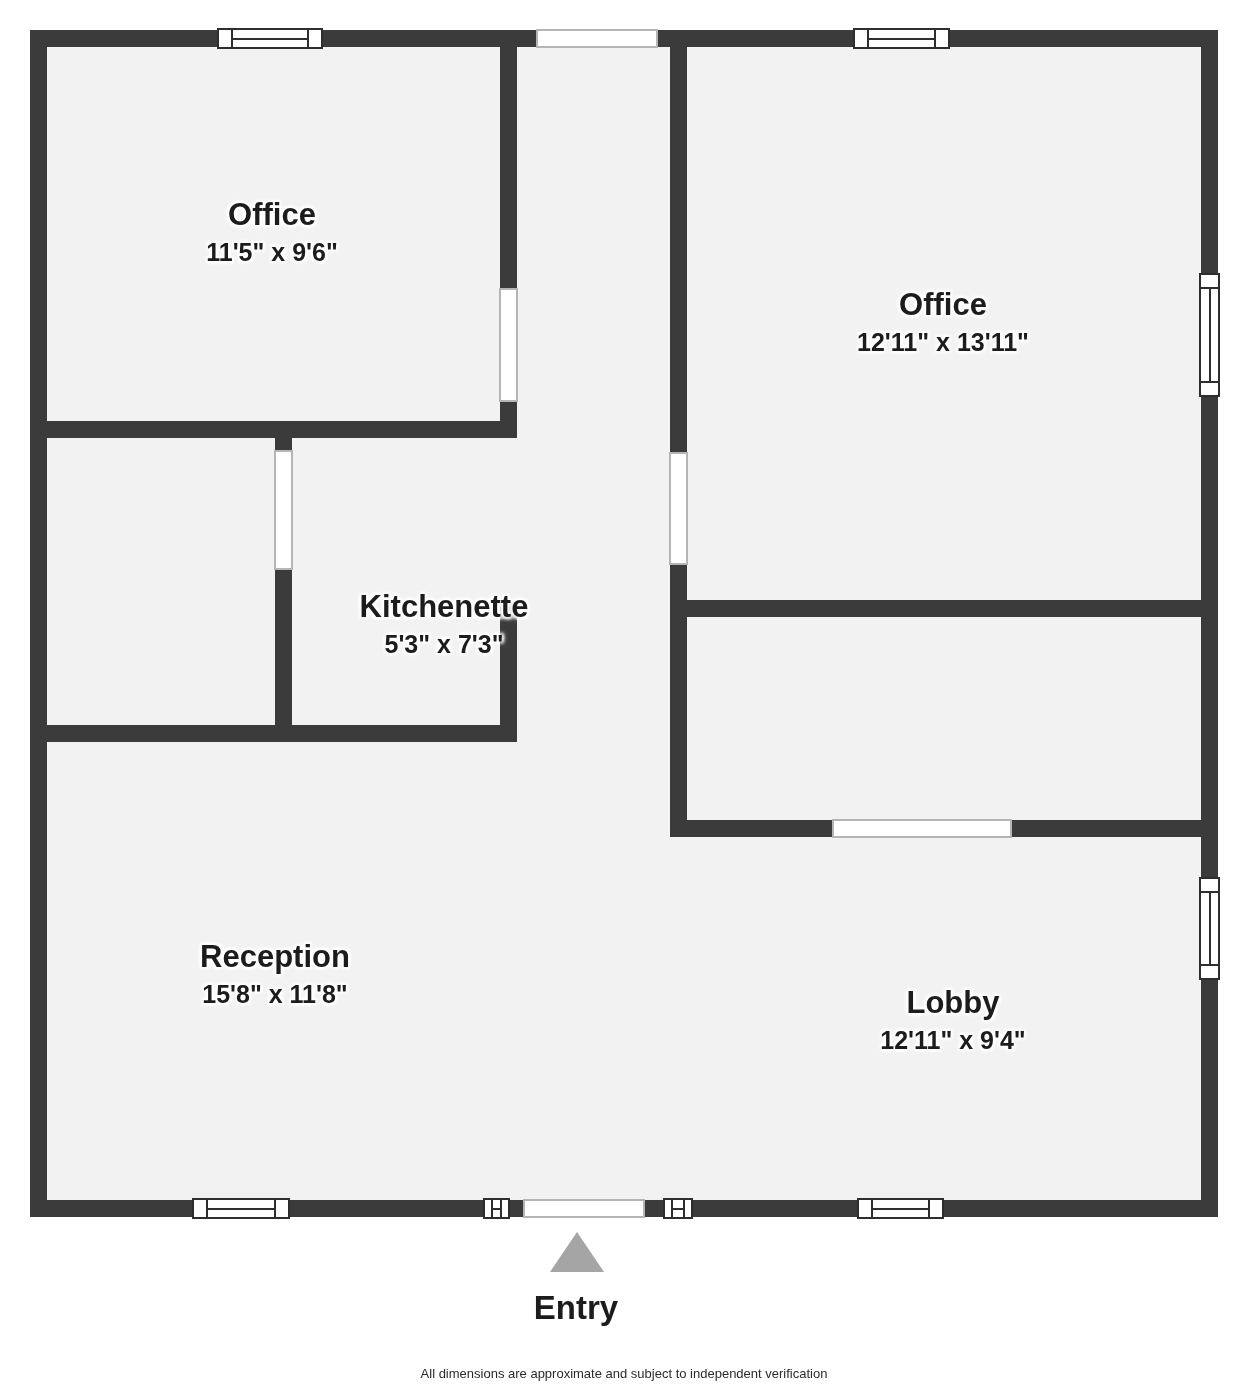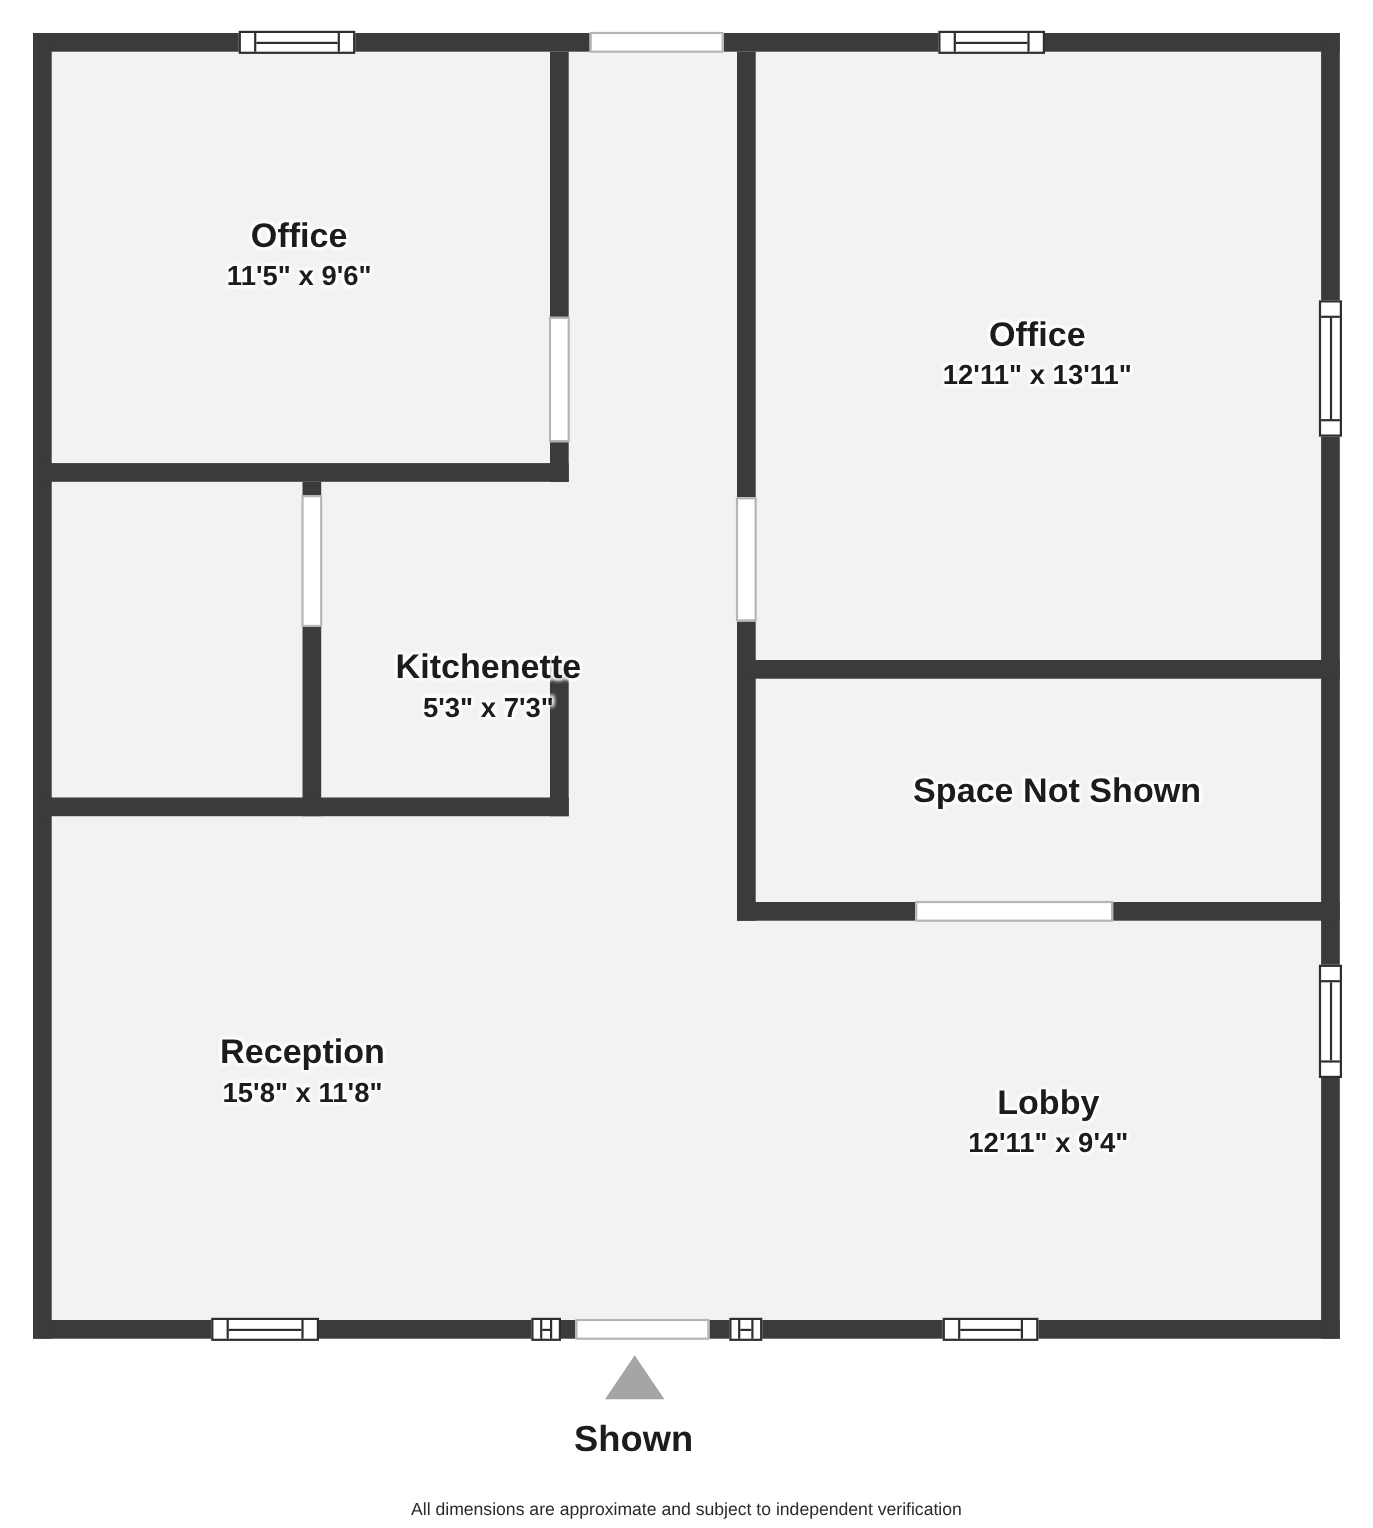--- a/index.html
+++ b/index.html
@@ -23,21 +23,21 @@
        background-position:left 0 top calc(var(--capw) - 2px),left 0 bottom calc(var(--capw) - 2px),center center;}
   .room-label{position:absolute;transform:translate(-50%,-50%);text-align:center;z-index:5;color:var(--ink);white-space:nowrap;
        text-shadow:-2px -2px 3px #fff,2px -2px 3px #fff,-2px 2px 3px #fff,2px 2px 3px #fff,0 0 6px #fff;}
   .room-label .name{font-size:31px;font-weight:700;line-height:38px;}
   .room-label .dims{font-size:25px;font-weight:700;line-height:37px;}
   .arrow{position:absolute;left:550px;top:1232px;width:0;height:0;z-index:5;
        border-left:27px solid transparent;border-right:27px solid transparent;border-bottom:40px solid var(--arrow);}
   .entry-label{position:absolute;left:576px;top:1308px;transform:translate(-50%,-50%);
        font-size:33px;font-weight:700;color:var(--ink);z-index:5;white-space:nowrap;}
   .disclaimer{position:absolute;left:624px;top:1373px;transform:translate(-50%,-50%);
-       font-size:16px;font-weight:400;color:#2a2a2a;z-index:5;white-space:nowrap;}
+       font-size:13px;font-weight:400;color:#2a2a2a;z-index:5;white-space:nowrap;}
 </style>
 </head>
 <body>
 
 <div class="canvas">
   <div class="plan" id="plan">
     <div class="floor"></div>
 
     <div class="room-label" style="left:272px;top:233px;">
       <div class="name">Office</div>
@@ -48,36 +48,33 @@
       <div class="name">Office</div>
       <div class="dims">12'11" x 13'11"</div>
     </div>
 
 
     <div class="room-label" style="left:397px;top:625px;margin-left:47px;">
       <div class="name">Kitchenette</div>
       <div class="dims">5'3" x 7'3"</div>
     </div>
 
-    <div class="room-label" style="left:961px;top:719px;">
-      <div class="name">Space Not Shown</div>
-    </div>
 
     <div class="room-label" style="left:275px;top:975px;">
       <div class="name">Reception</div>
       <div class="dims">15'8" x 11'8"</div>
     </div>
 
     <div class="room-label" style="left:953px;top:1021px;">
       <div class="name">Lobby</div>
       <div class="dims">12'11" x 9'4"</div>
     </div>
 
     <div class="arrow"></div>
-    <div class="entry-label">Shown</div>
+    <div class="entry-label">Entry</div>
     <div class="disclaimer">All dimensions are approximate and subject to independent verification</div>
   <div class="wall" style="left: 30px; top: 30px; width: 1188px; height: 17px;"></div>
       <div class="wall" style="left: 30px; top: 1200px; width: 1188px; height: 17px;"></div>
       <div class="wall" style="left: 30px; top: 30px; width: 17px; height: 1187px;"></div>
       <div class="wall" style="left: 1201px; top: 30px; width: 17px; height: 1187px;"></div>
       <div class="wall" style="left: 30px; top: 421px; width: 487px; height: 17px;"></div>
       <div class="wall" style="left: 500px; top: 47px; width: 17px; height: 391px;"></div>
       <div class="wall" style="left: 275px; top: 438px; width: 17px; height: 304px;"></div>
       <div class="wall" style="left: 30px; top: 725px; width: 487px; height: 17px;"></div>
       <div class="wall" style="left: 500px; top: 602px; width: 17px; height: 140px;"></div>

